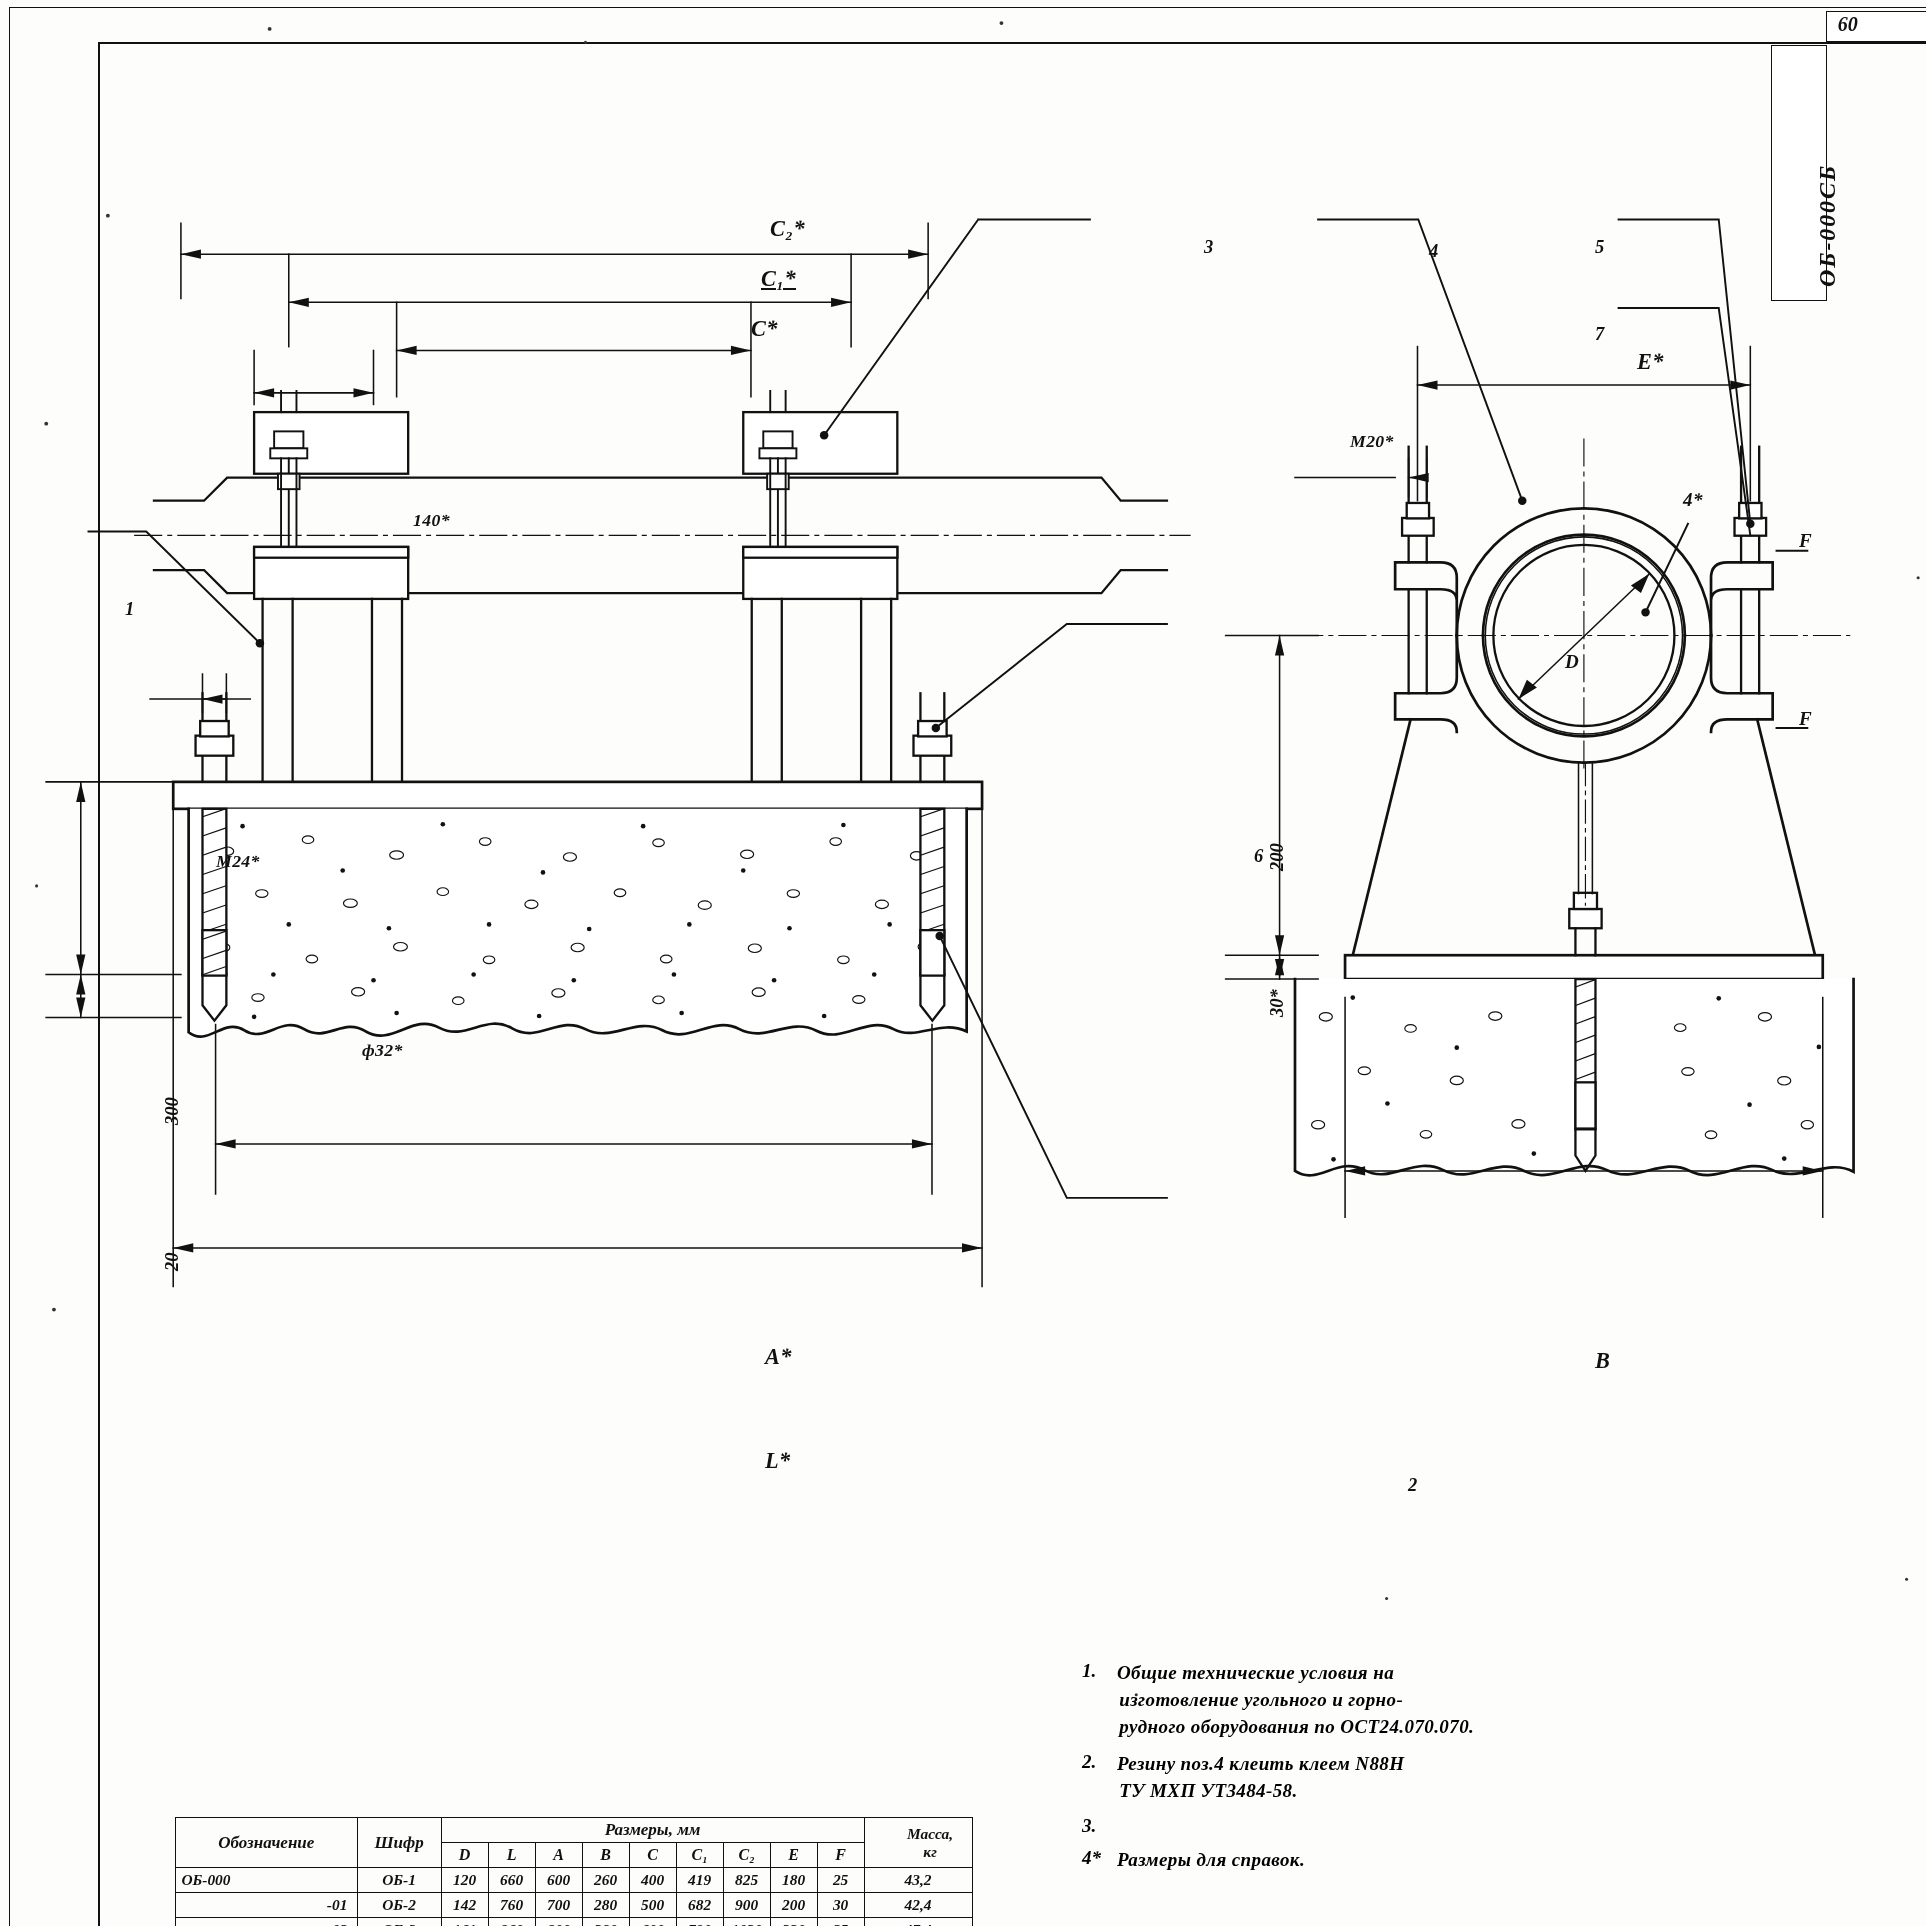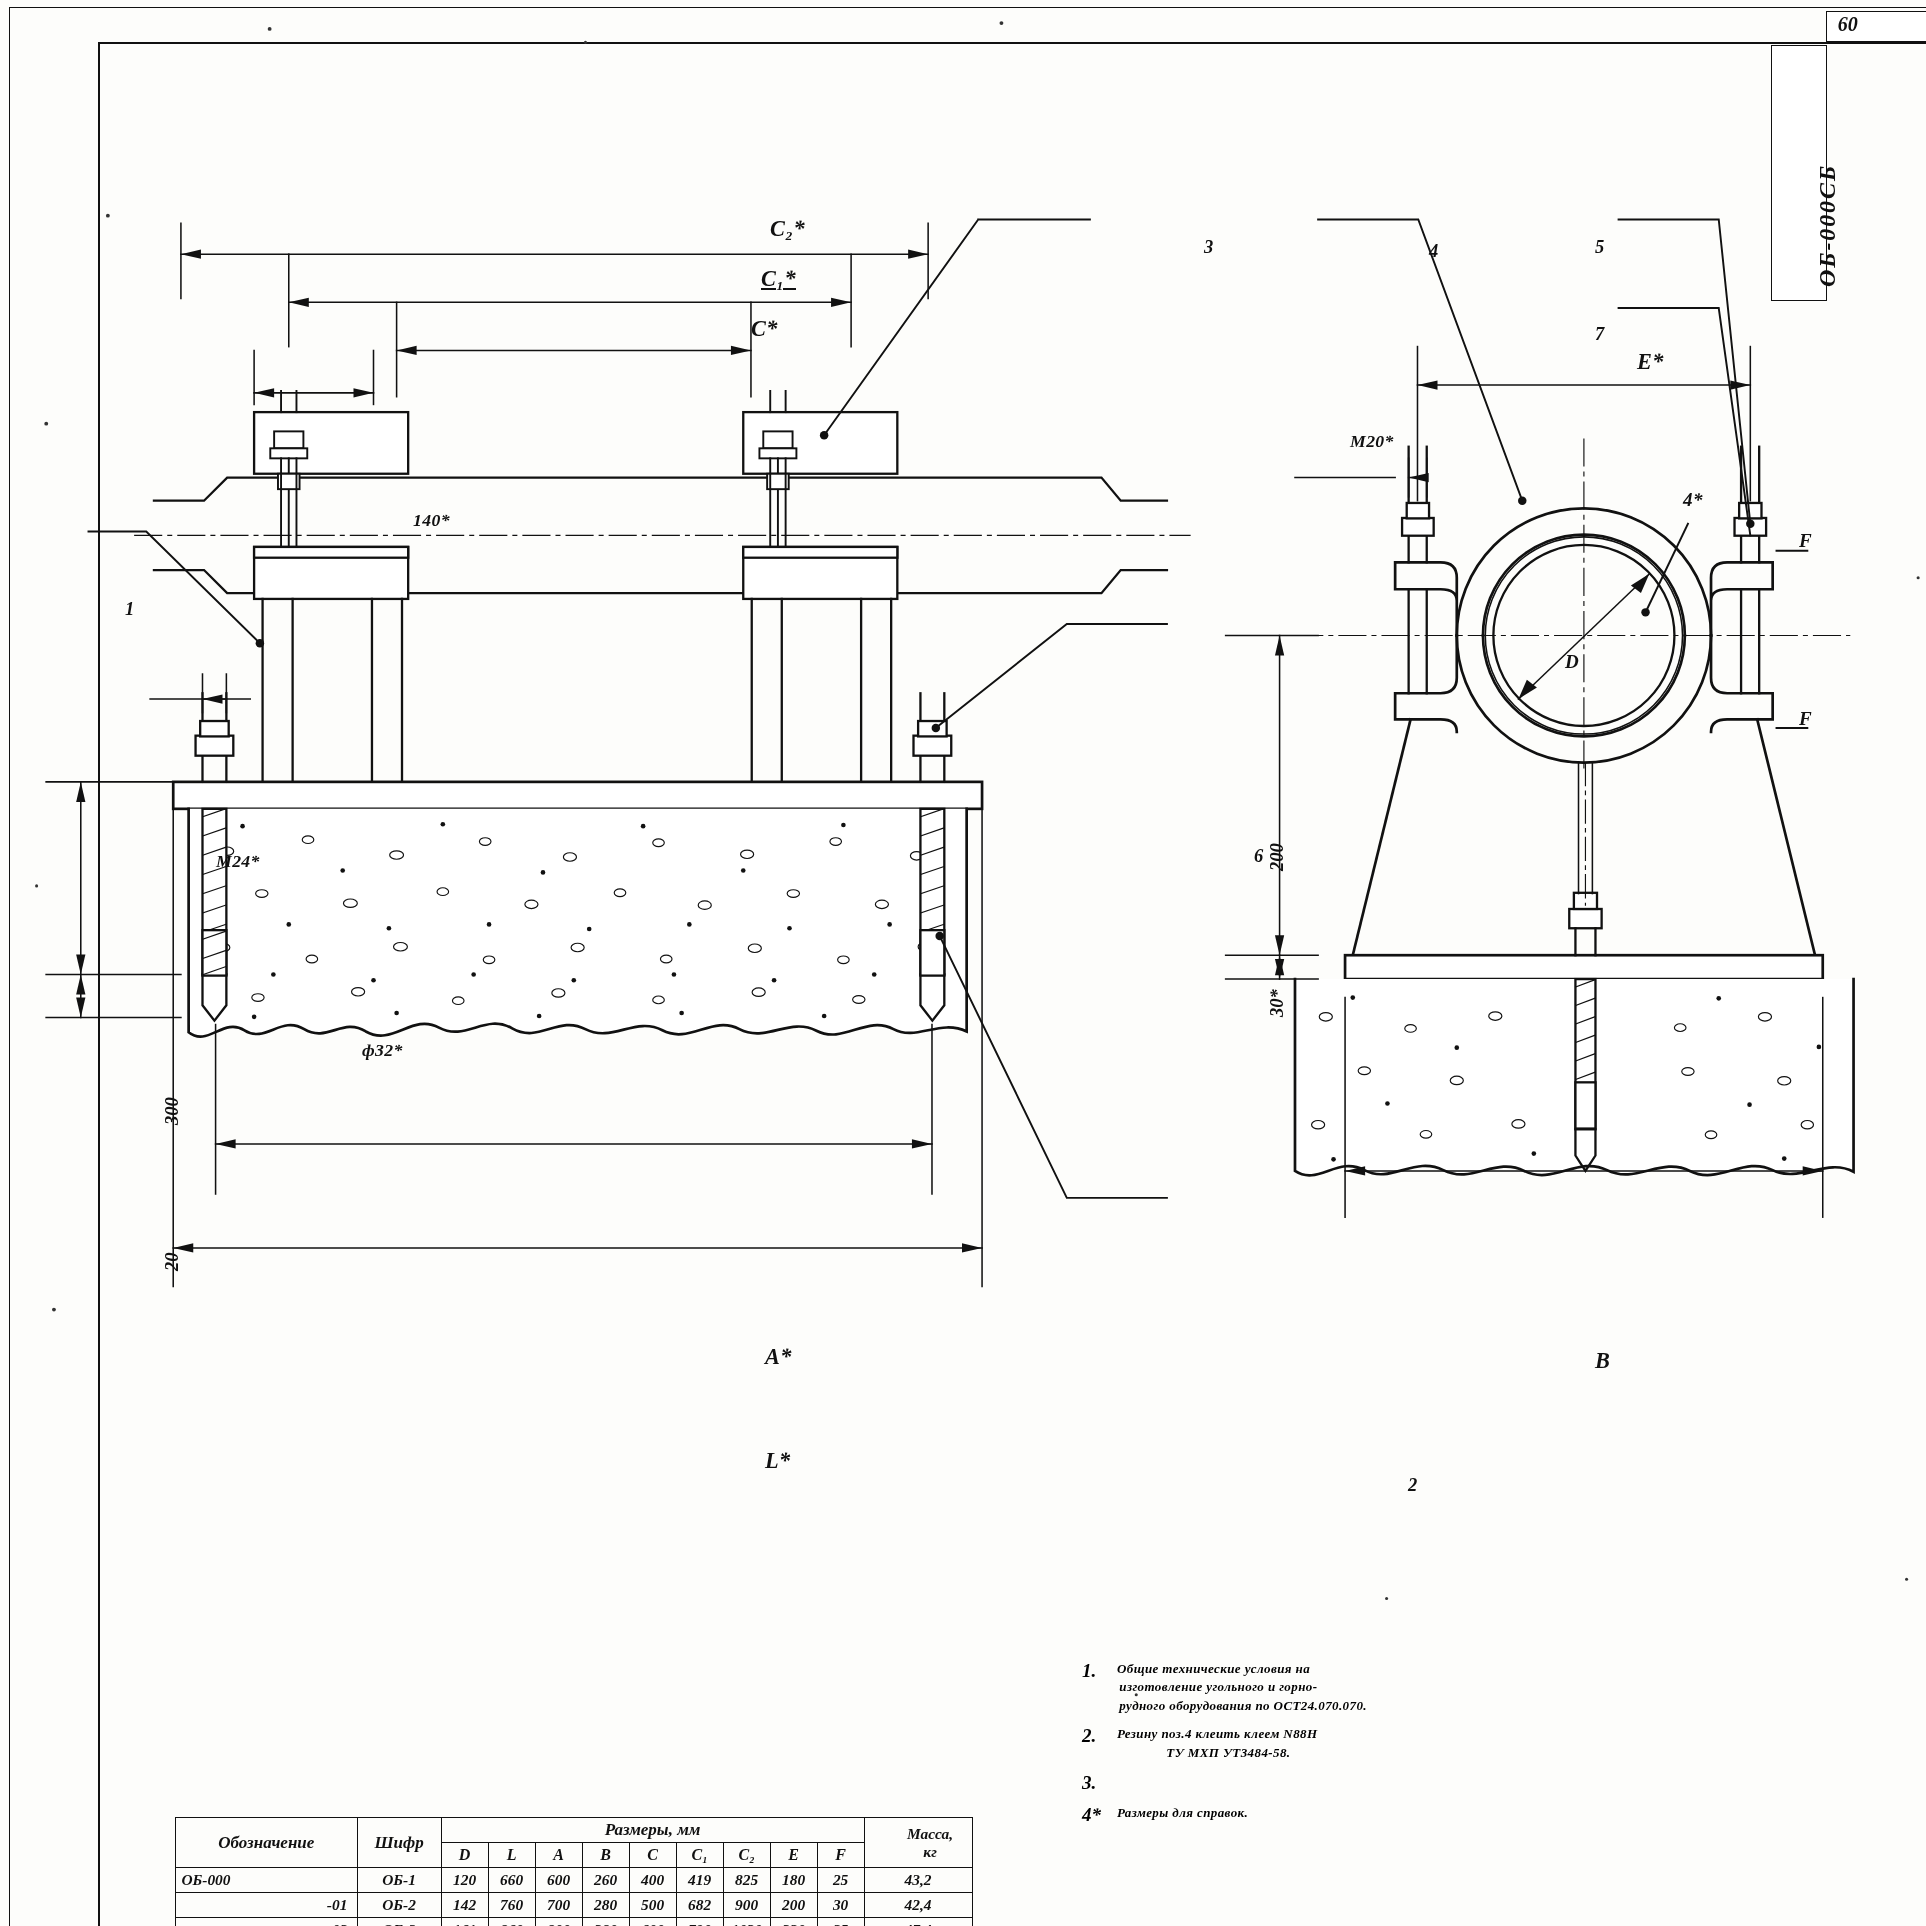--- a/index.html
+++ b/index.html
@@ -26,21 +26,21 @@
   #dim-table .lbl{font-size:16px;}
   #dim-table .desig{text-align:left;padding-left:5.4px;width:166px;margin-top:28px;}
   #dim-table .desig.r{text-align:right;padding-right:9.2px;}
   #dim-table .shifr{width:83px;}
   #dim-table .nc{width:46px;}
   #dim-table .mass{width:83px;padding-left:24px;}
   
   #notes{left:1082px;top:1660px;width:713px;}
   #notes .note{display:flex;margin-bottom:10px;}
   #notes .nnum{width:35px;flex:0 0 35px;font-size:19px;font-style:italic;font-weight:bold;}
-  #notes .ntxt{font-size:13px;font-weight:bold;line-height:1.42;letter-spacing:0.4px;}
+  #notes .ntxt{font-size:19px;font-weight:bold;line-height:1.42;letter-spacing:0.4px;}
   
   #codebox{left:1771px;top:45px;width:54px;height:254px;border:1.5px solid #111;background:#fff;}
   #corner60{left:1826px;top:10.8px;width:116px;height:29px;border:1.5px solid #111;background:#fff;}
 </style>
 </head>
 <body>
 
 <div id="sheet">
 
   <div class="abs" id="outer-border"></div>
@@ -624,21 +624,21 @@
       <div class="ntxt cyr">
         <div>Общие технические условия на</div>
         <div style="padding-left:2.3px;">изготовление угольного и горно-</div>
         <div style="padding-left:2.3px;">рудного оборудования по ОСТ24.070.070.</div>
       </div>
     </div>
     <div class="note">
       <div class="nnum cyr">2.</div>
       <div class="ntxt cyr">
         <div>Резину поз.4 клеить клеем N88H</div>
-        <div style="padding-left:2.3px;margin-left:47px;">ТУ МХП УТ3484-58.</div>
+        <div style="padding-left:2.3px;">ТУ МХП УТ3484-58.</div>
       </div>
     </div>
     <div class="note">
       <div class="nnum cyr">3.</div>
     </div>
     <div class="note">
       <div class="nnum cyr">4*</div>
       <div class="ntxt cyr">
         <div>Размеры для справок.</div>
       </div>

